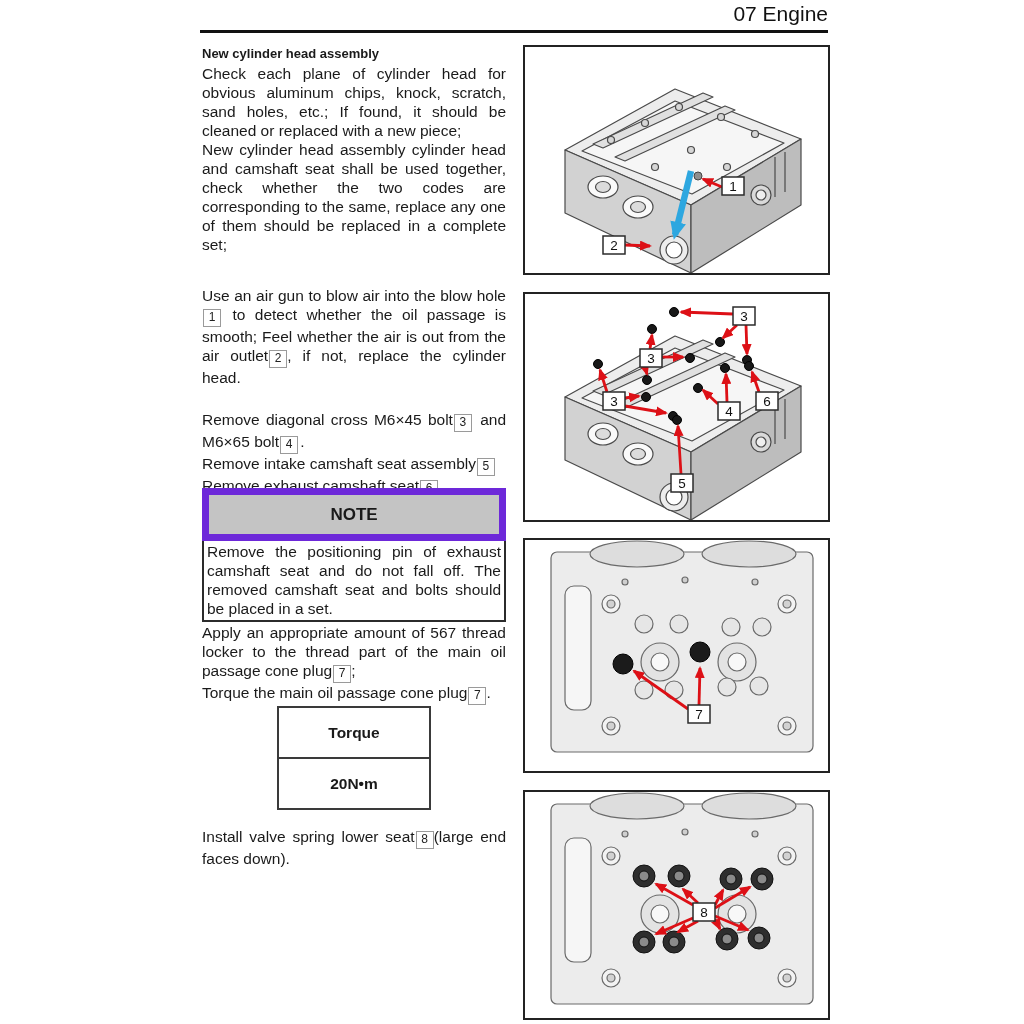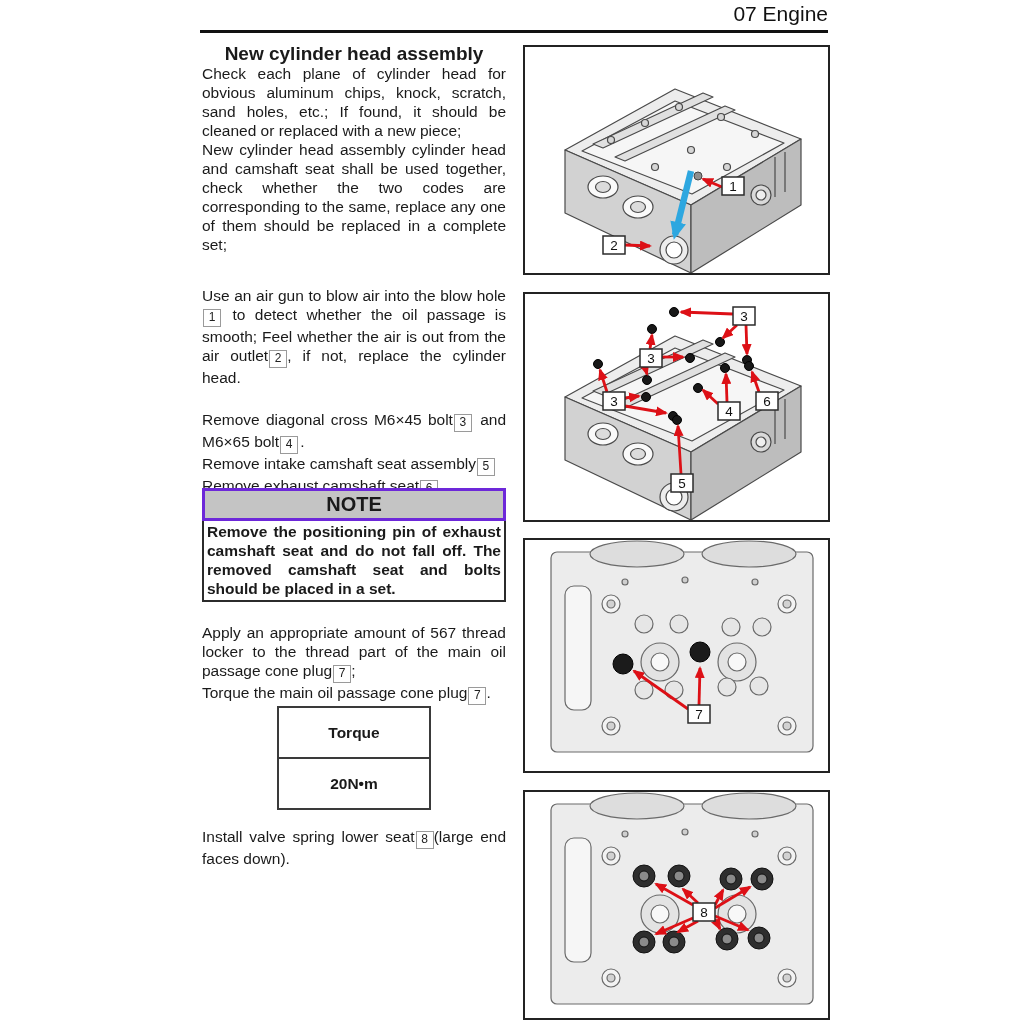--- a/index.html
+++ b/index.html
@@ -5,30 +5,30 @@
   html,body{margin:0;padding:0;background:#fff;}
   .page{position:relative;width:1024px;height:1024px;background:#ffffff;overflow:hidden;
         font-family:"Liberation Sans", sans-serif;color:#1a1a1a;}
   .chapter-head{position:absolute;top:2px;left:200px;width:628px;text-align:right;
                 font-size:21px;font-weight:normal;color:#111;}
   .head-rule{position:absolute;top:30px;left:200px;width:628px;height:3px;background:#111;}
 
   .tb{position:absolute;left:202px;width:304px;font-size:15.5px;line-height:19px;
       text-align:justify;}
   .tb p{margin:0;}
-  .sec-title{font-size:19px;font-weight:bold;margin:0 0 1px 0;text-align:center;}
+  .sec-title{font-size:13px;font-weight:bold;margin:0 0 1px 0;text-align:left;}
 
   .ref{display:inline-block;min-width:14px;height:16px;line-height:15px;border:1px solid #9a9a9a;
        background:#fff;text-align:center;font-size:12px;padding:0 1px;vertical-align:-1px;
        margin:0 2px 0 1px;color:#222;}
   .ref.tight{margin-right:0;}
 
-  .note-head{border:3px solid #6d28d9;background:#c4c4c4;font-weight:bold;text-align:center;
-             font-size:20px;line-height:19px;padding:4px 0;}
-  .note-body{border:2px solid #2b2b2b;border-top:none;font-weight:bold;text-align:justify;
+  .note-head{border:7px solid #6d28d9;background:#c4c4c4;font-weight:bold;text-align:center;
+             font-size:17px;line-height:19px;padding:10px 0;}
+  .note-body{border:2px solid #2b2b2b;border-top:none;font-weight:normal;text-align:justify;
              padding:1px 3px 2px 3px;}
 
   .torque{position:absolute;left:277px;top:706px;width:150px;border:2px solid #3a3a3a;background:#fff;}
   .torque-row{font-size:15.5px;line-height:19px;font-weight:bold;text-align:center;padding:15px;}
   .torque-row.first{border-bottom:2px solid #3a3a3a;}
 
   .fig{position:absolute;left:523px;width:307px;border:2px solid #232323;background:#fff;
        box-sizing:border-box;}
   .fig svg{display:block;width:100%;height:100%;}
   svg text.co{font-family:"Liberation Sans", sans-serif;font-size:13.5px;fill:#111;text-anchor:middle;}

